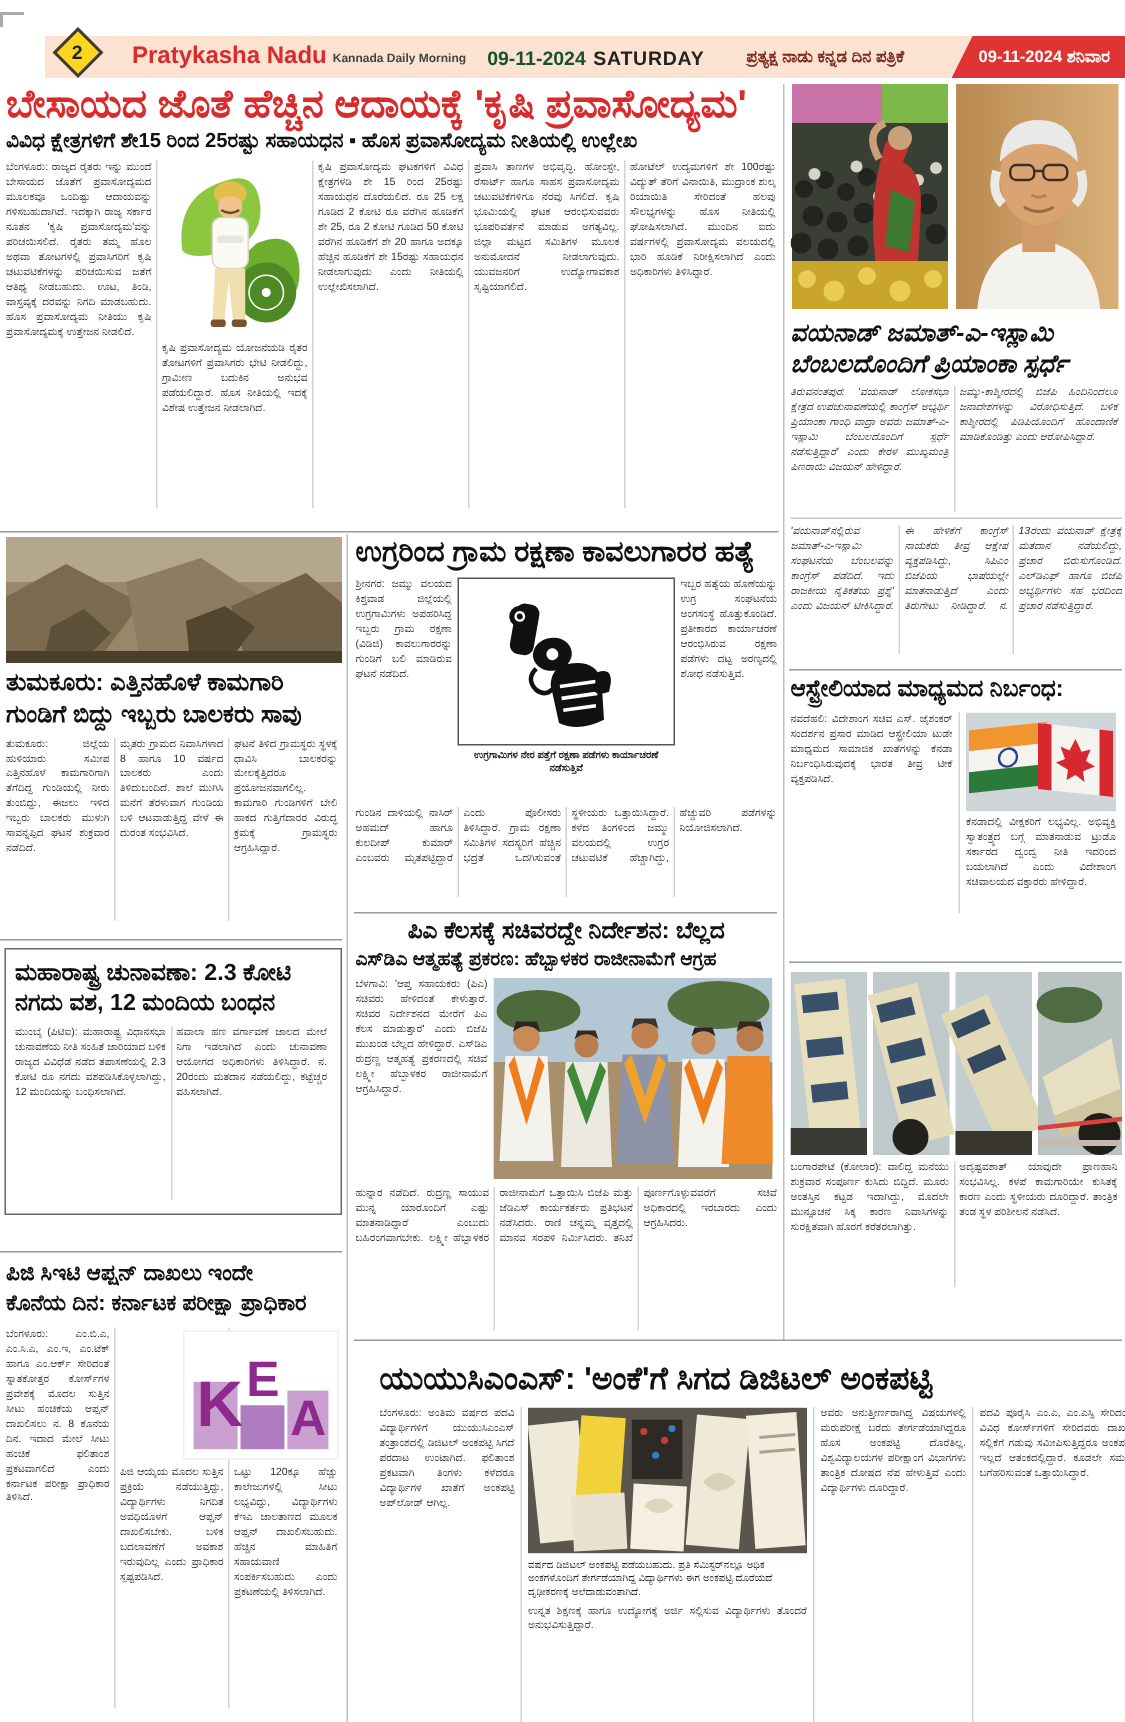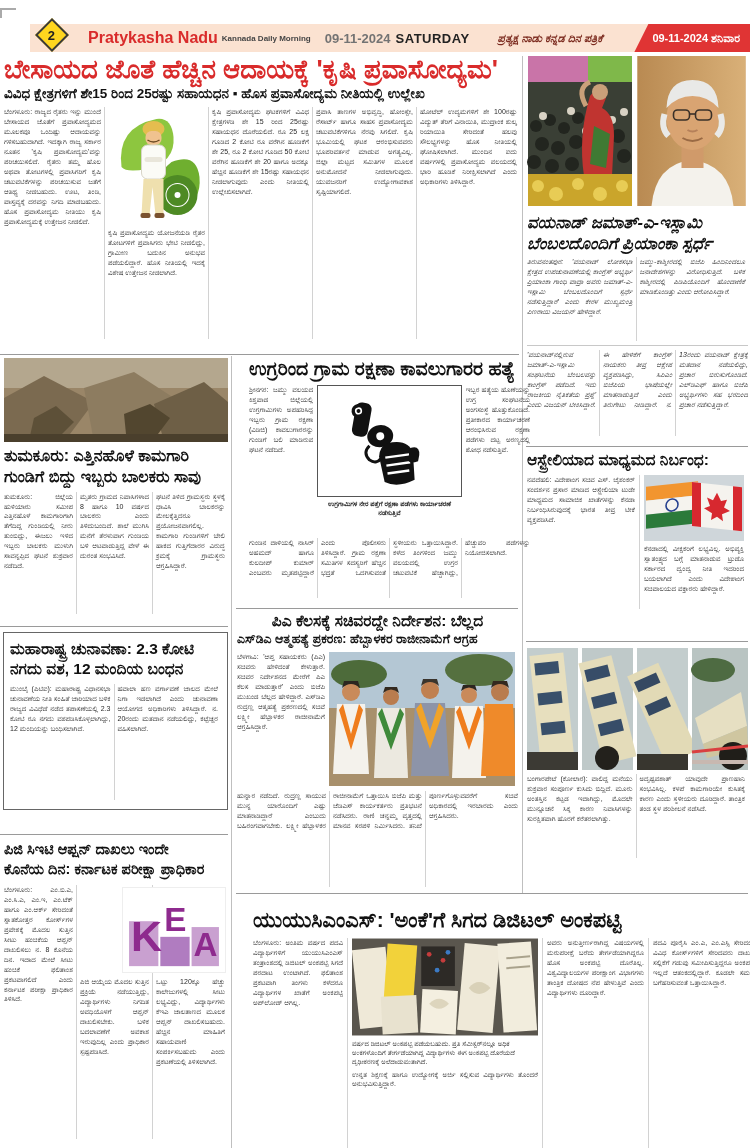--- a/index.html
+++ b/index.html
@@ -7,23 +7,23 @@
   #page{position:relative;width:750px;height:1148px;background:#ffffff;margin:0 auto;
         font-family:"Liberation Sans","DejaVu Sans",sans-serif;color:#1c1c1c;overflow:hidden;}
   .abs{position:absolute;}
   
   #headerbar{left:30px;top:24px;width:720px;height:28px;background:#fbe2d1;display:flex;align-items:center;}
   #diamond{left:40px;top:23px;width:24px;height:24px;background:#ffd61f;border:2px solid #3a3a3a;
            transform:rotate(45deg);display:flex;align-items:center;justify-content:center;z-index:3;}
   #diamond span{transform:rotate(-45deg);font-weight:bold;font-size:13px;color:#222;}
   .masthead{margin-left:58px;font-weight:bold;font-size:16px;color:#d92b2b;white-space:nowrap;}
   .masthead-sub{font-weight:bold;font-size:8px;color:#444;margin-left:4px;}
-  .hdate{margin-left:14px;font-weight:bold;font-size:13px;color:#737373;text-align:center;}
+  .hdate{margin-left:14px;font-weight:bold;font-size:13px;color:#14532d;text-align:center;}
   .hday{margin-left:5px;font-weight:bold;font-size:13px;color:#222;letter-spacing:.5px;}
-  .ktitle{margin-left:28px;font-weight:bold;font-size:11px;color:#7b2a1e;font-style:italic;}
+  .ktitle{margin-left:28px;font-weight:bold;font-size:11px;color:#7b2a1e;}
   .datebox{margin-left:auto;height:28px;background:#e03434;color:#fff;font-weight:bold;font-size:11px;
            display:flex;align-items:center;padding:0 10px 0 18px;
            clip-path:polygon(14px 0,100% 0,100% 100%,0 100%);}
   .cornermark{left:0;top:8px;width:16px;height:10px;border-top:2px solid #aaa;border-left:2px solid #aaa;}
   
   .vrule{width:1px;background:#bfbfbf;}
   .hrule{height:1px;background:#9a9a9a;}
   
   .body-sm{font-size:7px;line-height:1.42;text-align:justify;color:#2a2a2a;overflow:hidden;}
   .cols{display:flex;height:100%;}
@@ -186,21 +186,21 @@
       <div>ತುಮಕೂರು: ಎತ್ತಿನಹೊಳೆ ಕಾಮಗಾರಿ</div>
       <div>ಗುಂಡಿಗೆ ಬಿದ್ದು ಇಬ್ಬರು ಬಾಲಕರು ಸಾವು</div>
     </div>
     <div class="cols" style="height:122px;margin-top:4px;">
       <div class="body-sm">ತುಮಕೂರು: ಜಿಲ್ಲೆಯ ಹುಳಿಯಾರು ಸಮೀಪ ಎತ್ತಿನಹೊಳೆ ಕಾಮಗಾರಿಗಾಗಿ ತೆಗೆದಿದ್ದ ಗುಂಡಿಯಲ್ಲಿ ನೀರು ತುಂಬಿದ್ದು, ಈಜಲು ಇಳಿದ ಇಬ್ಬರು ಬಾಲಕರು ಮುಳುಗಿ ಸಾವನ್ನಪ್ಪಿದ ಘಟನೆ ಶುಕ್ರವಾರ ನಡೆದಿದೆ.</div>
       <div class="body-sm">ಮೃತರು ಗ್ರಾಮದ ನಿವಾಸಿಗಳಾದ 8 ಹಾಗೂ 10 ವರ್ಷದ ಬಾಲಕರು ಎಂದು ತಿಳಿದುಬಂದಿದೆ. ಶಾಲೆ ಮುಗಿಸಿ ಮನೆಗೆ ತೆರಳುವಾಗ ಗುಂಡಿಯ ಬಳಿ ಆಟವಾಡುತ್ತಿದ್ದ ವೇಳೆ ಈ ದುರಂತ ಸಂಭವಿಸಿದೆ.</div>
       <div class="body-sm">ಘಟನೆ ತಿಳಿದ ಗ್ರಾಮಸ್ಥರು ಸ್ಥಳಕ್ಕೆ ಧಾವಿಸಿ ಬಾಲಕರನ್ನು ಮೇಲಕ್ಕೆತ್ತಿದರೂ ಪ್ರಯೋಜನವಾಗಲಿಲ್ಲ. ಕಾಮಗಾರಿ ಗುಂಡಿಗಳಿಗೆ ಬೇಲಿ ಹಾಕದ ಗುತ್ತಿಗೆದಾರರ ವಿರುದ್ಧ ಕ್ರಮಕ್ಕೆ ಗ್ರಾಮಸ್ಥರು ಆಗ್ರಹಿಸಿದ್ದಾರೆ.</div>
     </div>
   </div>
 
-  <div class="abs" style="left:249px;top:358px;width:281px;height:246px;">
+  <div class="abs" style="left:237px;top:358px;width:281px;height:246px;">
     <div class="hl" style="font-size:19px;">ಉಗ್ರರಿಂದ ಗ್ರಾಮ ರಕ್ಷಣಾ ಕಾವಲುಗಾರರ ಹತ್ಯೆ</div>
     <div style="display:flex;margin-top:5px;height:148px;">
       <div class="body-sm" style="width:66px;">ಶ್ರೀನಗರ: ಜಮ್ಮು ವಲಯದ ಕಿಶ್ತವಾಡ ಜಿಲ್ಲೆಯಲ್ಲಿ ಉಗ್ರಗಾಮಿಗಳು ಅಪಹರಿಸಿದ್ದ ಇಬ್ಬರು ಗ್ರಾಮ ರಕ್ಷಣಾ (ವಿಡಿಜಿ) ಕಾವಲುಗಾರರನ್ನು ಗುಂಡಿಗೆ ಬಲಿ ಮಾಡಿರುವ ಘಟನೆ ನಡೆದಿದೆ.</div>
       <div style="width:148px;margin:0 4px;">
         <div style="border:1px solid #555;background:#fff;height:112px;display:flex;align-items:center;justify-content:center;">
           <svg viewBox="0 0 100 100" style="width:100px;height:104px;">
             <g transform="rotate(-8 50 50)">
               <rect x="18" y="8" width="16" height="34" rx="6" fill="#111" transform="rotate(18 26 25)"></rect>
               <circle cx="24" cy="16" r="7" fill="#111"></circle>
               <circle cx="24" cy="16" r="3.6" fill="#fff"></circle>

